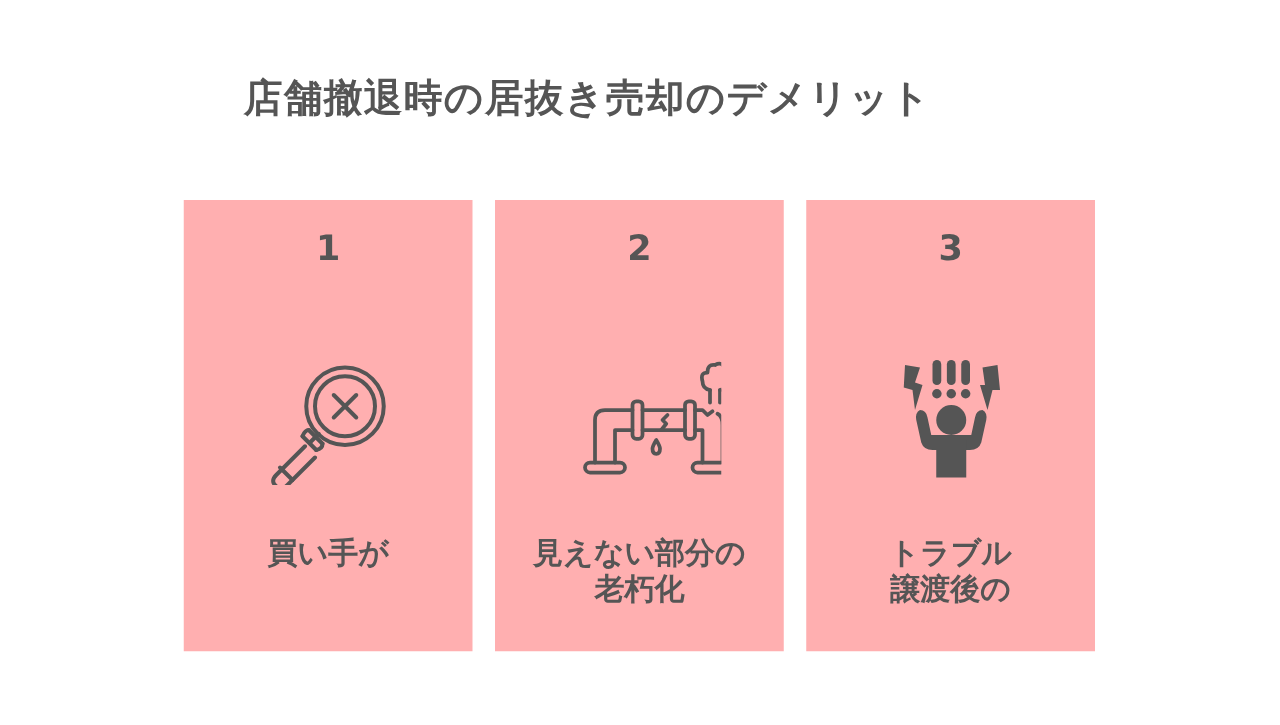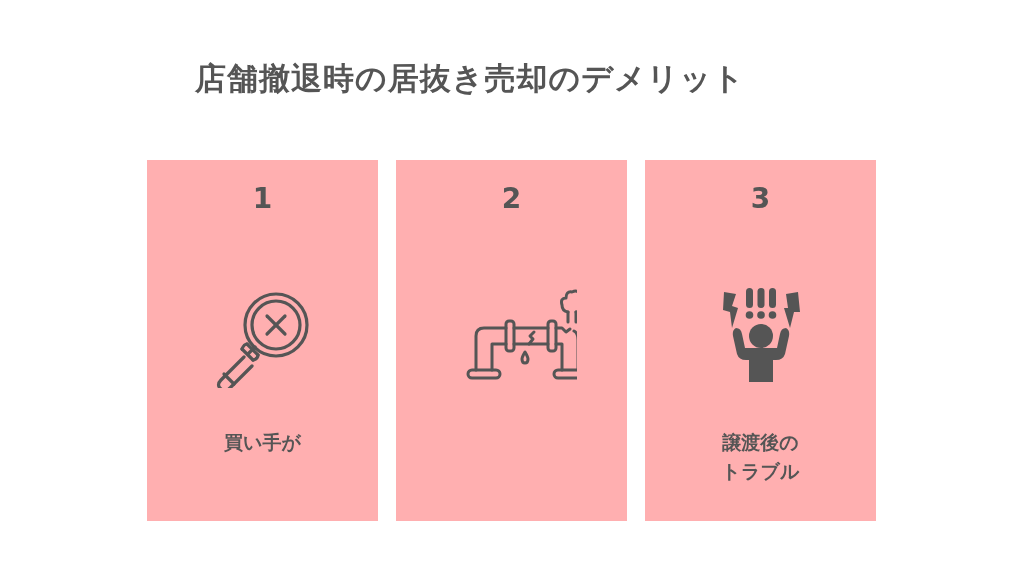--- a/index.html
+++ b/index.html
@@ -21,21 +21,21 @@
       position: absolute; top: 180px; left: 0; width: 100%;
       text-align: center; font-size: 28px; font-weight: bold; color: #555555;
       top: 22px;
     }
     .card-icon {
       position: absolute; left: 50%; transform: translateX(-50%);
       top: 118px; width: 110px; height: 110px;
     }
     .card-label {
       position: absolute; left: 0; top: 268px; width: 100%;
-      text-align: center; font-size: 19px; font-weight: bold;
+      text-align: center; font-size: 24px; font-weight: bold;
       line-height: 29px; color: #555555;
     }
     .card-label span { display: block; }
   </style>
 </head>
 <body>
 
 <div class="title">店舗撤退時の居抜き売却のデメリット</div>
 
 <div class="card" style="left:147px;">
@@ -84,20 +84,24 @@
       <rect x="92" y="92" width="32" height="8" rx="4"></rect>
 
       <path d="M72 54 L68 58 L71 61 L67 66"></path>
       <path d="M63 74 Q60 79 60 81 Q60 85 63 85 Q66 85 66 81 Q66 79 63 74 Z"></path>
 
       <path d="M106 44 L106 34"></path>
       <path d="M114 44 L114 34"></path>
       <path d="M106 34 Q100 33 100 27 Q98 20 104 20 Q104 13 110 14 Q116 11 118 17 Q124 17 122 24 Q124 32 114 34"></path>
     </g>
   </svg>
+  <div class="card-label">
+    <span>見えない部分の</span>
+    <span>老朽化</span>
+  </div>
 </div>
 
 <div class="card" style="left:645px;">
   <div class="card-num">3</div>
   <svg class="card-icon" viewBox="0 0 110 110">
     <g fill="#555555" stroke="none">
 
       <rect x="40" y="10" width="7" height="20" rx="3.5"></rect>
       <circle cx="43.5" cy="37" r="3.8"></circle>
       <rect x="51.5" y="10" width="7" height="20" rx="3.5"></rect>
@@ -110,16 +114,16 @@
       <polygon points="92,14 80,16 82,30 78,30 84,50 88,34 94,34"></polygon>
 
       <circle cx="55" cy="58" r="12"></circle>
 
       <path d="M30 50 Q26 52 27 58 L31 76 Q33 82 40 82 L70 82 Q77 82 79 76 L83 58 Q84 52 80 50 Q75 50 74 56 L71 70 L39 70 L36 56 Q35 50 30 50 Z"></path>
 
       <rect x="43" y="74" width="24" height="30"></rect>
     </g>
   </svg>
   <div class="card-label">
+    <span>トラブル</span>
     <span>譲渡後の</span>
-    <span>トラブル</span>
   </div>
 </div>
 
 </body></html>

